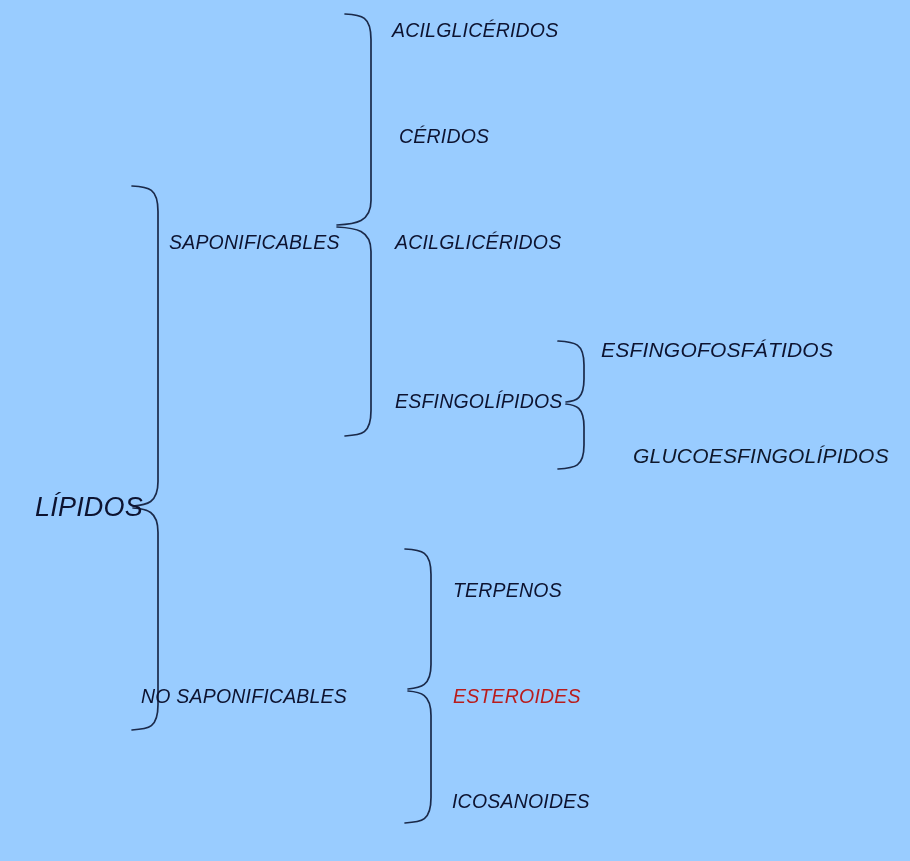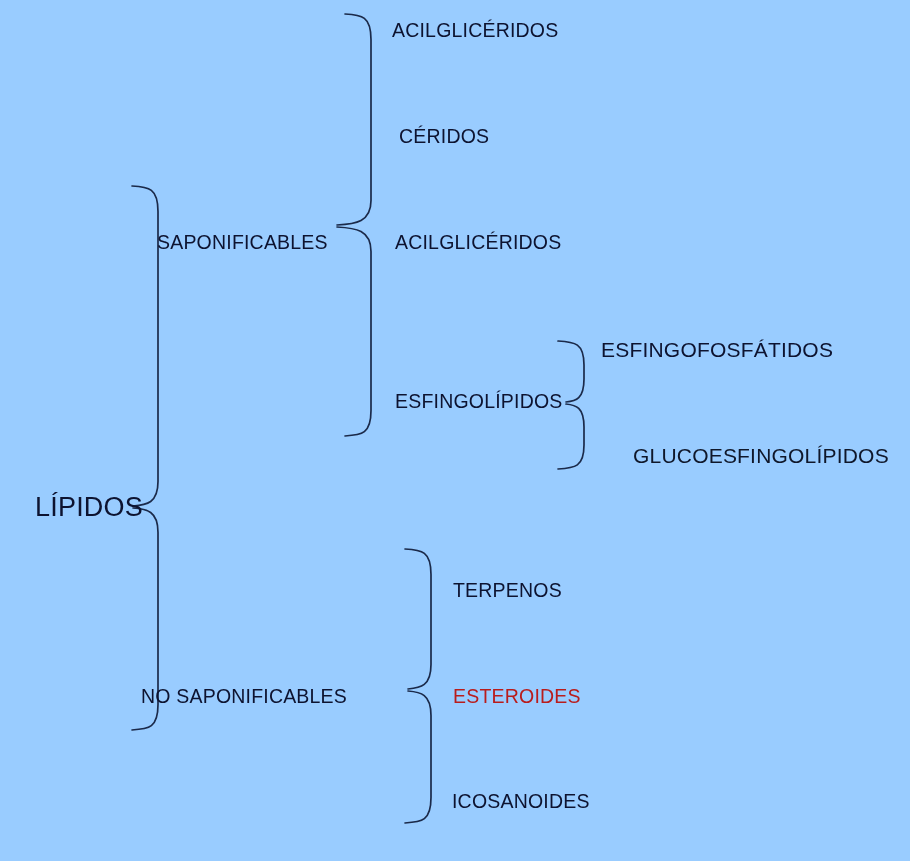--- a/index.html
+++ b/index.html
@@ -27,20 +27,21 @@
   }
   .node-label {
     position: absolute;
     color: #0d1330;
     font-family: "Liberation Sans", sans-serif;
     font-size: 19.5px;
     letter-spacing: 0.2px;
     white-space: nowrap;
     line-height: 1;
     transform: translateY(-50%);
+    font-style: italic;
   }
   .lvl-root  { font-size: 27px; }
   .lvl-one   { font-size: 19.5px; }
   .lvl-two   { font-size: 19.5px; }
   .lvl-three { font-size: 21px; }
 </style>
 </head>
 <body>
 
 <div id="diagram-root" style="background: rgb(153, 204, 255);">
@@ -49,21 +50,21 @@
     <g id="braces-group" stroke="#1b2a4a" stroke-width="1.7" fill="none" stroke-linecap="round" stroke-linejoin="round">
         <path d="M 132 186 C 148.9 187, 158 188, 158 211.5 L 158 481.52 C 158 503, 146.75 505, 133 506 M 133 508 C 146.75 509, 158 511, 158 532.48 L 158 704.5 C 158 728, 148.9 729, 132 730" fill="none"></path>
         <path d="M 345 14 C 361.9 15, 371 16, 371 39.5 L 371 200.52 C 371 222, 355.7 224, 337 225 M 337 227 C 355.7 228, 371 230, 371 251.48 L 371 410.5 C 371 434, 361.9 435, 345 436" fill="none"></path>
         <path d="M 405 549 C 421.9 550, 431 551, 431 574.5 L 431 664.52 C 431 686, 420.65 688, 408 689 M 408 691 C 420.65 692, 431 694, 431 715.48 L 431 797.5 C 431 821, 421.9 822, 405 823" fill="none"></path>
         <path d="M 558 341 C 574.9 342, 584 343, 584 365 L 584 378.96 C 584 399, 575.9 401, 566 402 M 566 404 C 575.9 405, 584 407, 584 427.04 L 584 445 C 584 467, 574.9 468, 558 469" fill="none"></path>
       </g>
   </svg>
 
   <div class="node-label lvl-root" id="node-lipidos" style="left: 35px; top: 507px; color: rgb(13, 19, 48);">LÍPIDOS</div>
 
-  <div class="node-label lvl-one" id="node-saponificables" style="left: 157px; top: 243px; color: rgb(13, 19, 48);">SAPONIFICABLES</div>
+  <div class="node-label lvl-one" id="node-saponificables" style="left: 157px; top: 243px; color: rgb(13, 19, 48); padding-left: 12px;">SAPONIFICABLES</div>
   <div class="node-label lvl-one" id="node-no-saponificables" style="left: 141px; top: 697px; color: rgb(13, 19, 48);">NO SAPONIFICABLES</div>
 
   <div class="node-label lvl-two" id="node-acilgliceridos" style="left: 392px; top: 31px; color: rgb(13, 19, 48);">ACILGLICÉRIDOS</div>
   <div class="node-label lvl-two" id="node-ceridos" style="left: 399px; top: 137px; color: rgb(13, 19, 48); text-align: right;">CÉRIDOS</div>
   <div class="node-label lvl-two" id="node-fosfogliceridos" style="left: 395px; top: 243px; color: rgb(13, 19, 48);">ACILGLICÉRIDOS</div>
   <div class="node-label lvl-two" id="node-esfingolipidos" style="left: 395px; top: 402px; color: rgb(13, 19, 48);">ESFINGOLÍPIDOS</div>
   <div class="node-label lvl-two" id="node-terpenos" style="left: 453px; top: 591px; color: rgb(13, 19, 48);">TERPENOS</div>
   <div class="node-label lvl-two" id="node-esteroides" style="left: 453px; top: 697px; color: #b91c1c;">ESTEROIDES</div>
   <div class="node-label lvl-two" id="node-icosanoides" style="left: 452px; top: 802px; color: rgb(13, 19, 48);">ICOSANOIDES</div>
 

